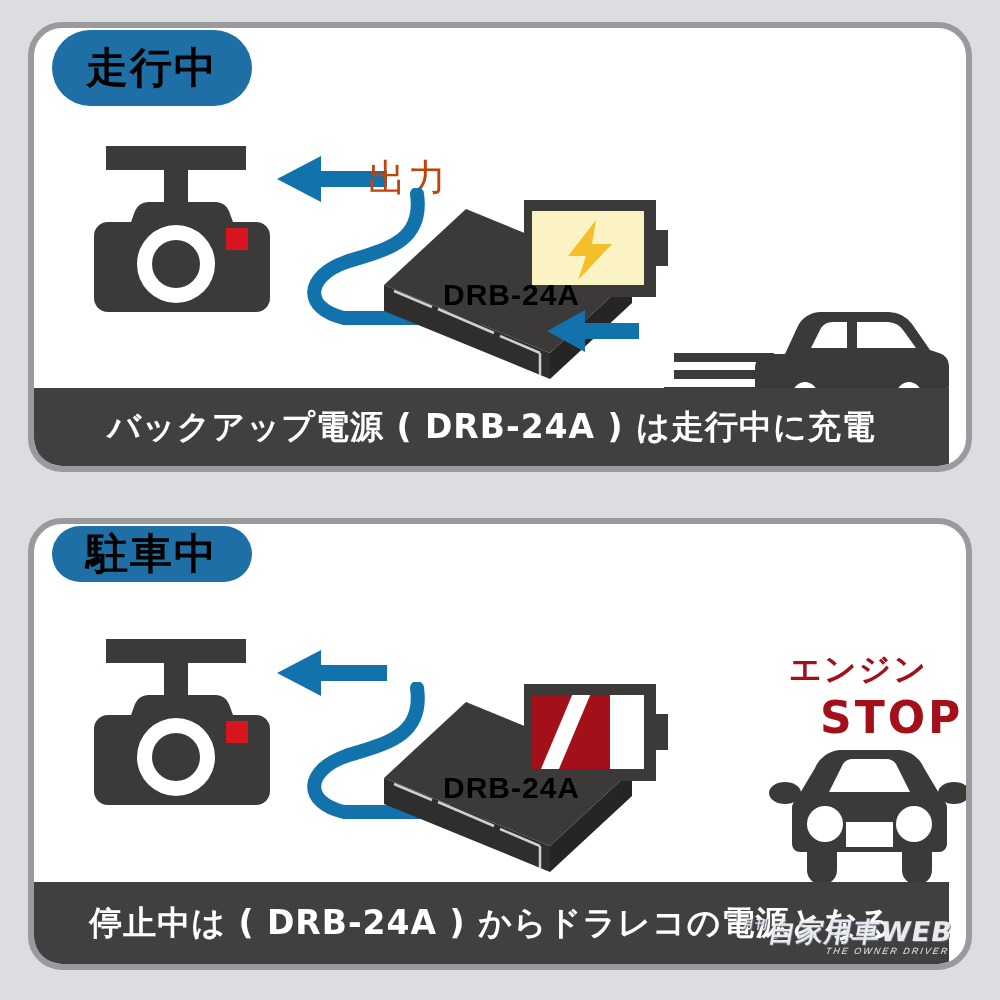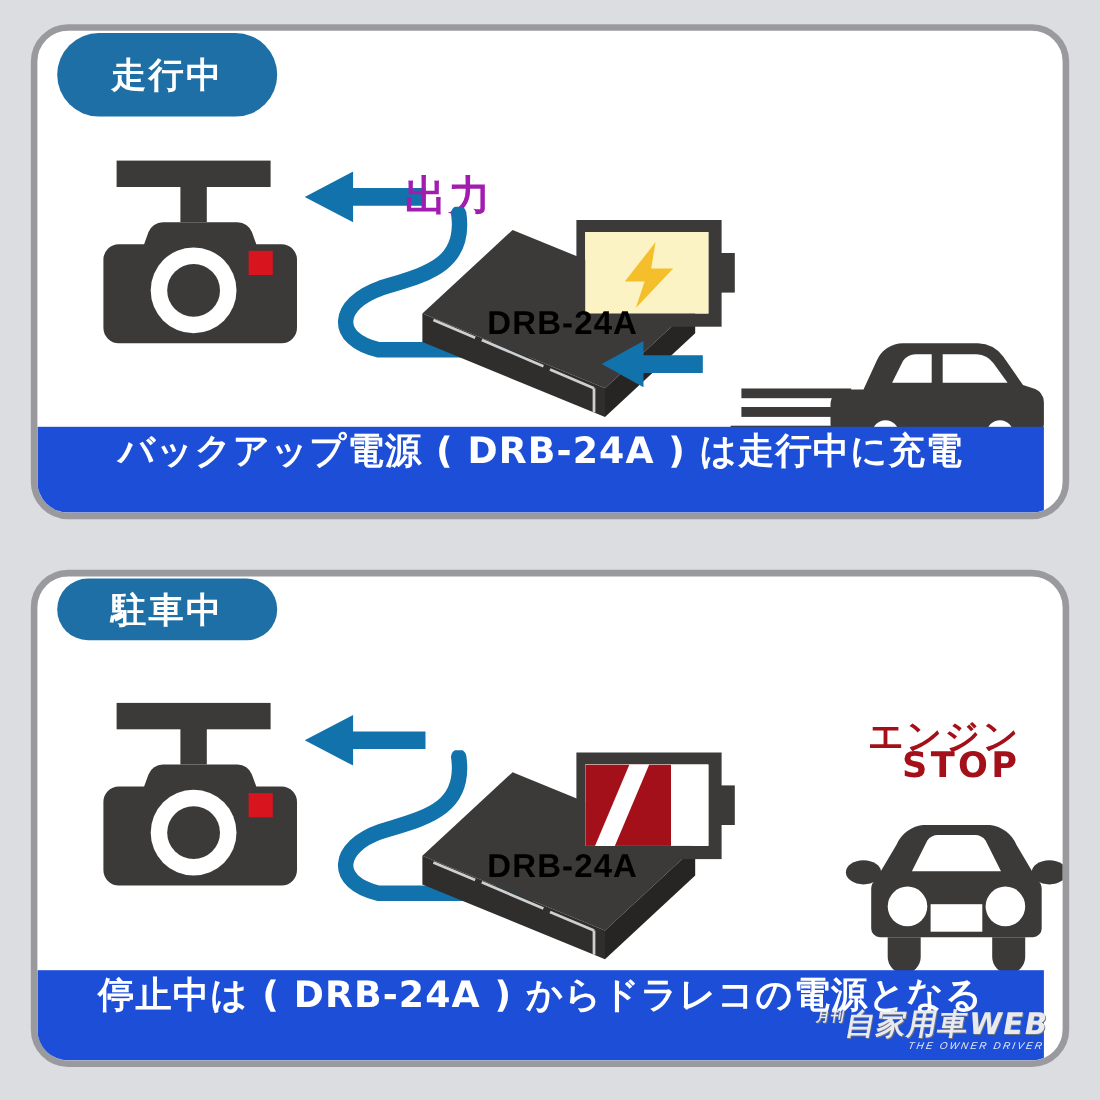--- a/index.html
+++ b/index.html
@@ -24,22 +24,22 @@
   }
   #panel-drive{top:22px;height:450px;}
   #panel-park{top:518px;height:452px;}
 
   .panel-body{position:absolute;left:0;top:0;width:100%;height:100%;}
 
   
   .caption{
     position:absolute;left:0;right:17px;bottom:0;
     height:78px;
-    background:#1d4ed8;
-    display:flex;justify-content:center;
+    background:#404040;
+    display:flex;align-items:center;justify-content:center;
   }
   #panel-park .caption{height:82px;}
   .caption-text{
     color:#ffffff;
     font-size:33px;
     font-weight:bold;
     letter-spacing:1px;
     white-space:nowrap;
     font-family:"DejaVu Sans","Liberation Sans",sans-serif;
   }
@@ -49,33 +49,33 @@
     position:absolute;
     background:#1d6fa5;
     border-radius:40px;
     display:flex;align-items:center;justify-content:center;
     box-sizing:border-box;
     z-index:40;
   }
   #badge-drive{left:52px;top:30px;width:200px;height:76px;}
   #badge-park{left:52px;top:526px;width:200px;height:56px;}
   .badge-text{
-    color:#ffffff;font-size:32px;font-weight:bold;letter-spacing:2px;
+    color:#000000;font-size:42px;font-weight:bold;letter-spacing:2px;
     font-family:"DejaVu Sans","Liberation Sans",sans-serif;
     line-height:1;
   }
 
   
   .abs{position:absolute;}
 
   
   .blue-label{
     position:absolute;
-    color:#a21caf;
-    font-size:38px;font-weight:bold;letter-spacing:2px;
+    color:#c2410c;
+    font-size:38px;font-weight:normal;letter-spacing:2px;
     font-family:"DejaVu Sans","Liberation Sans",sans-serif;
     white-space:nowrap;
   }
   .red-label{
     position:absolute;
     color:#a41019;
     font-weight:bold;
     font-family:"DejaVu Sans","Liberation Sans",sans-serif;
     white-space:nowrap;
     text-align:center;
@@ -235,21 +235,21 @@
         <clipPath id="batclip">
             <rect x="8" y="11" width="78" height="74"></rect>
           </clipPath>
         <g clip-path="url(#batclip)">
           <rect x="8" y="11" width="78" height="74" fill="#a41019"></rect>
           <path d="M14 92 L52 2 L70 2 L32 92 Z" fill="#ffffff"></path>
         </g>
       </svg>
 
       <div class="red-label" style="left:755px;top:124px;font-size:32px;letter-spacing:2px;">エンジン</div>
-      <div class="red-label" style="left:786px;top:152px;font-size:32px;letter-spacing:3px;">STOP</div>
+      <div class="red-label" style="left:786px;top:168px;font-size:44px;letter-spacing:3px;">STOP</div>
 
       <svg class="abs" style="left:733px;top:212px;" width="205" height="148" viewBox="0 0 205 148">
         <ellipse cx="18" cy="57" rx="16" ry="11" fill="#3b3a39"></ellipse>
         <ellipse cx="187" cy="57" rx="16" ry="11" fill="#3b3a39"></ellipse>
         <path d="M48 32 A30 30 0 0 1 72 14 L133 14 A30 30 0 0 1 157 32 L176 64
                  A10 10 0 0 1 180 72 L180 108 A8 8 0 0 1 172 116 L33 116
                  A8 8 0 0 1 25 108 L25 72 A10 10 0 0 1 29 64 Z" fill="#3b3a39"></path>
         <path d="M62 56 L76 28 A12 12 0 0 1 86 23 L119 23 A12 12 0 0 1 129 28 L143 56 Z" fill="#ffffff"></path>
         <circle cx="58" cy="88" r="18" fill="#ffffff"></circle>
         <circle cx="147" cy="88" r="18" fill="#ffffff"></circle>

